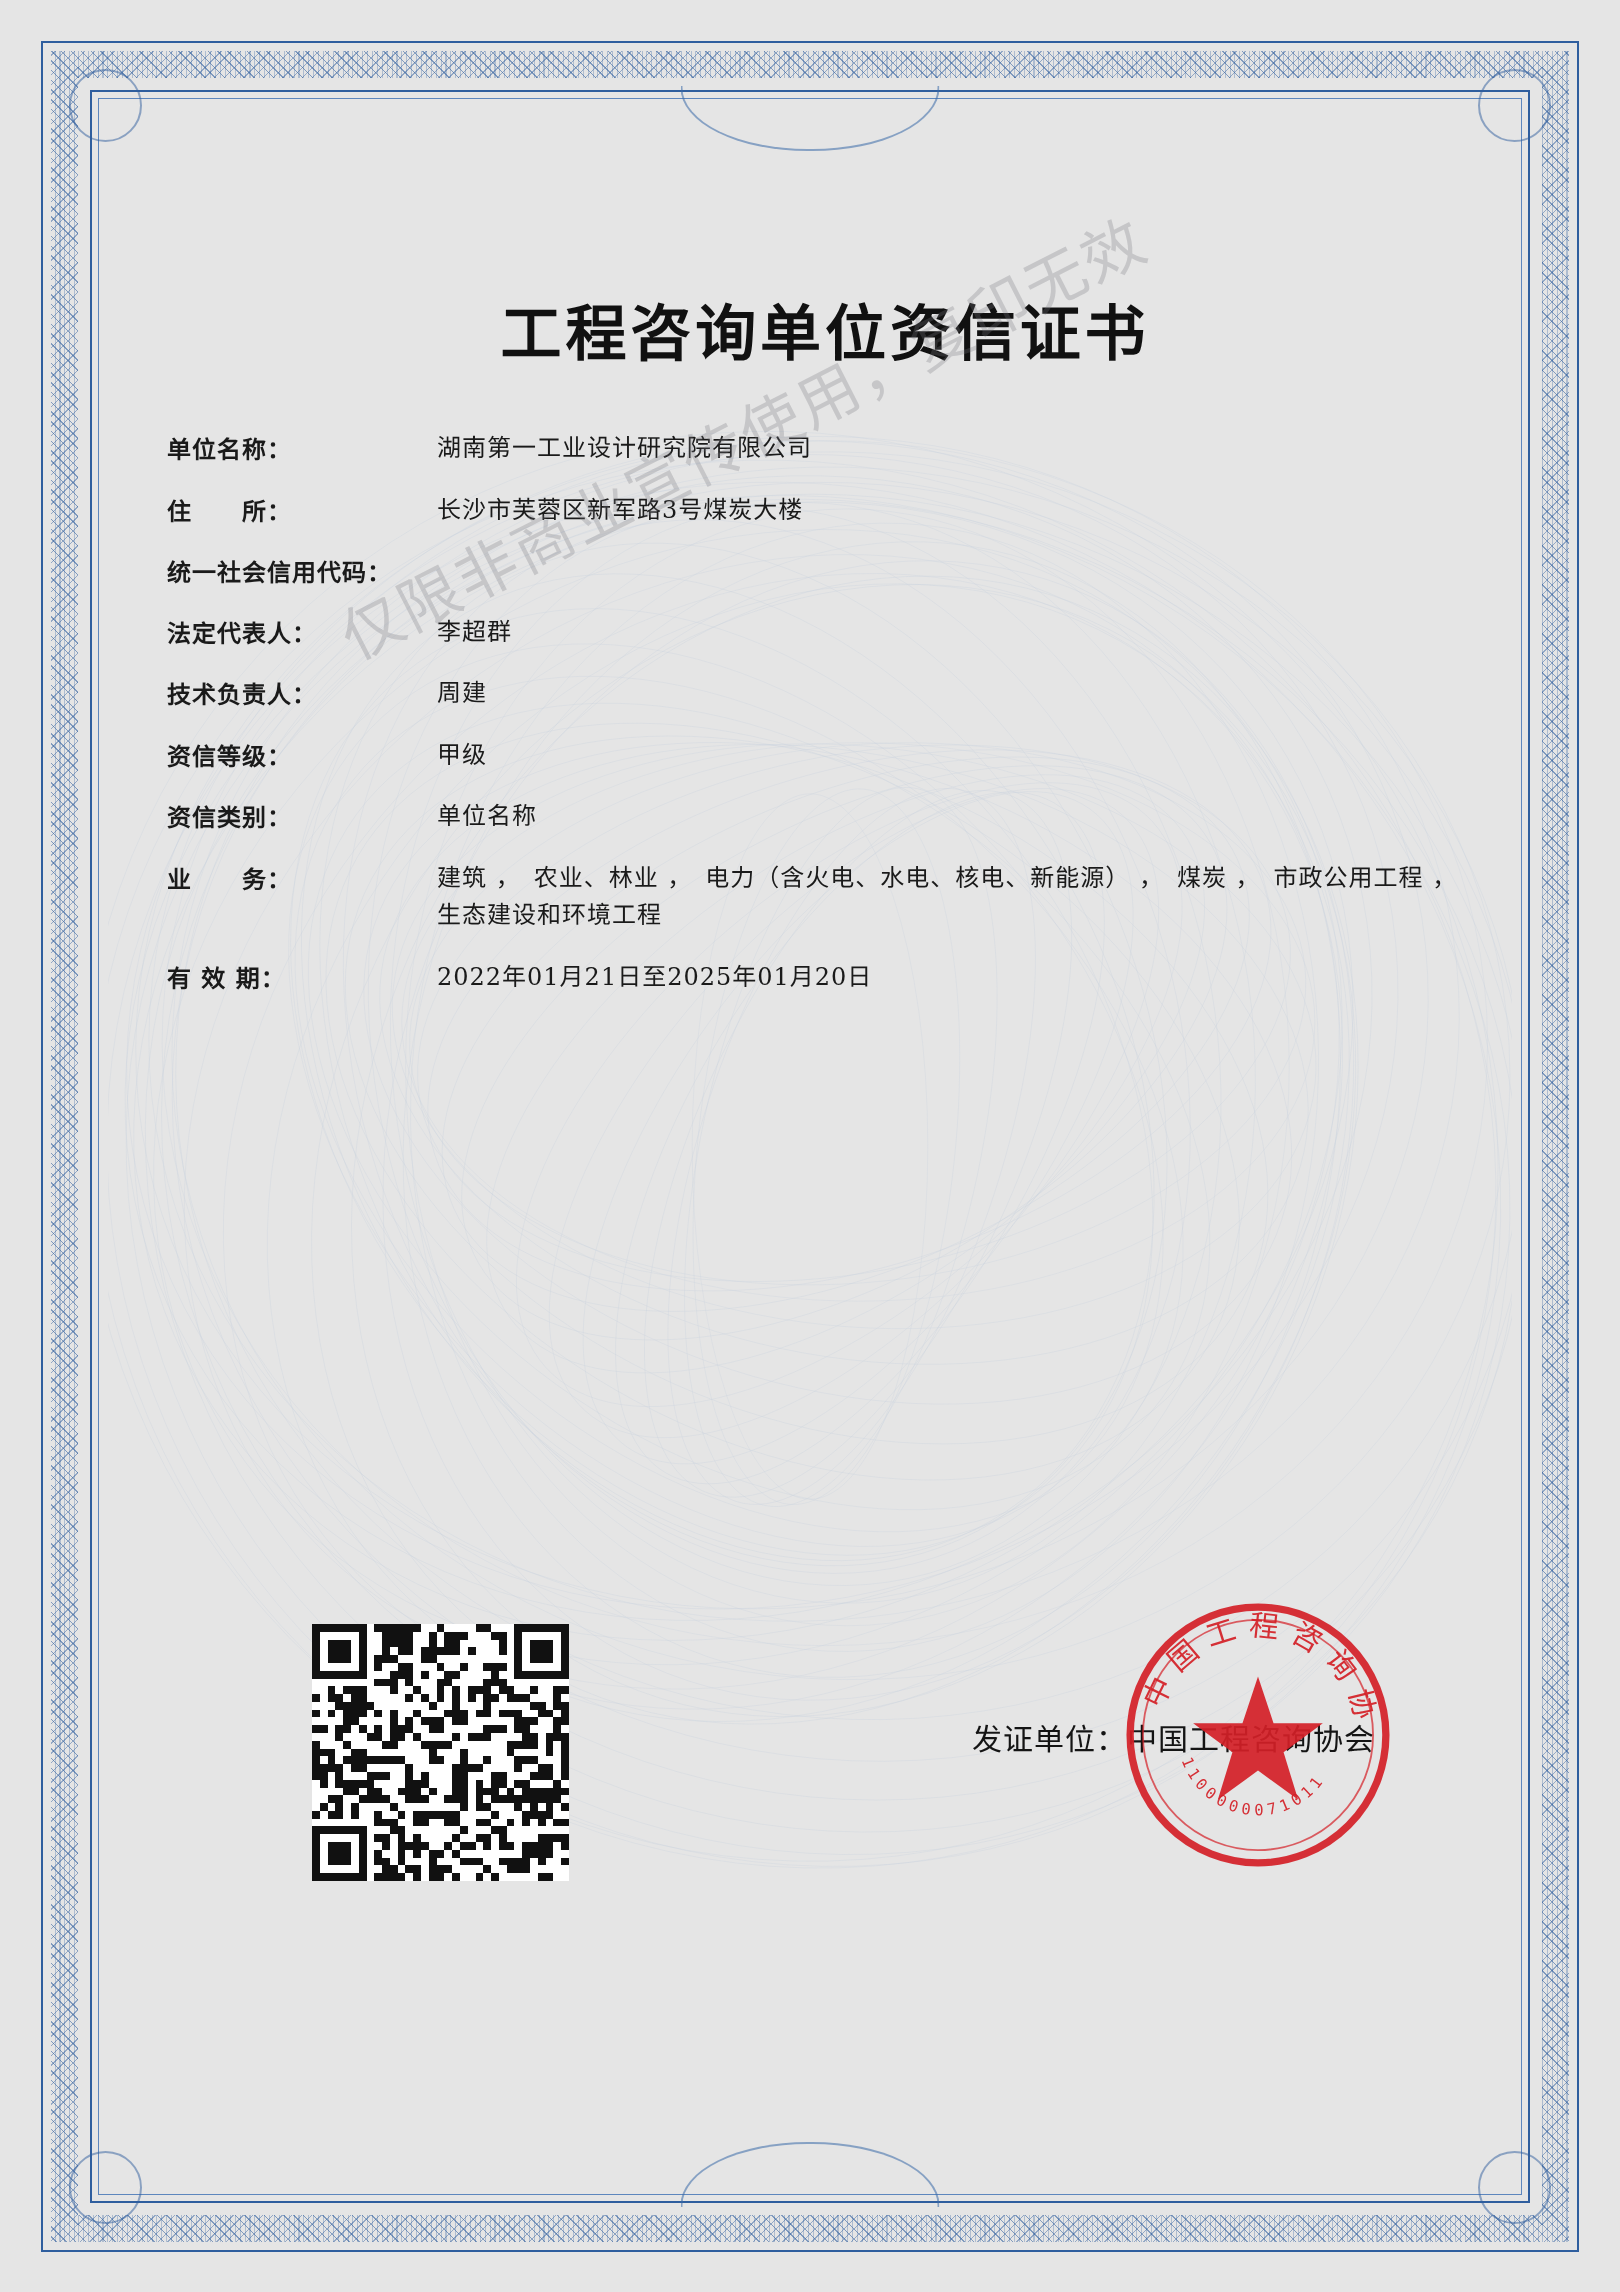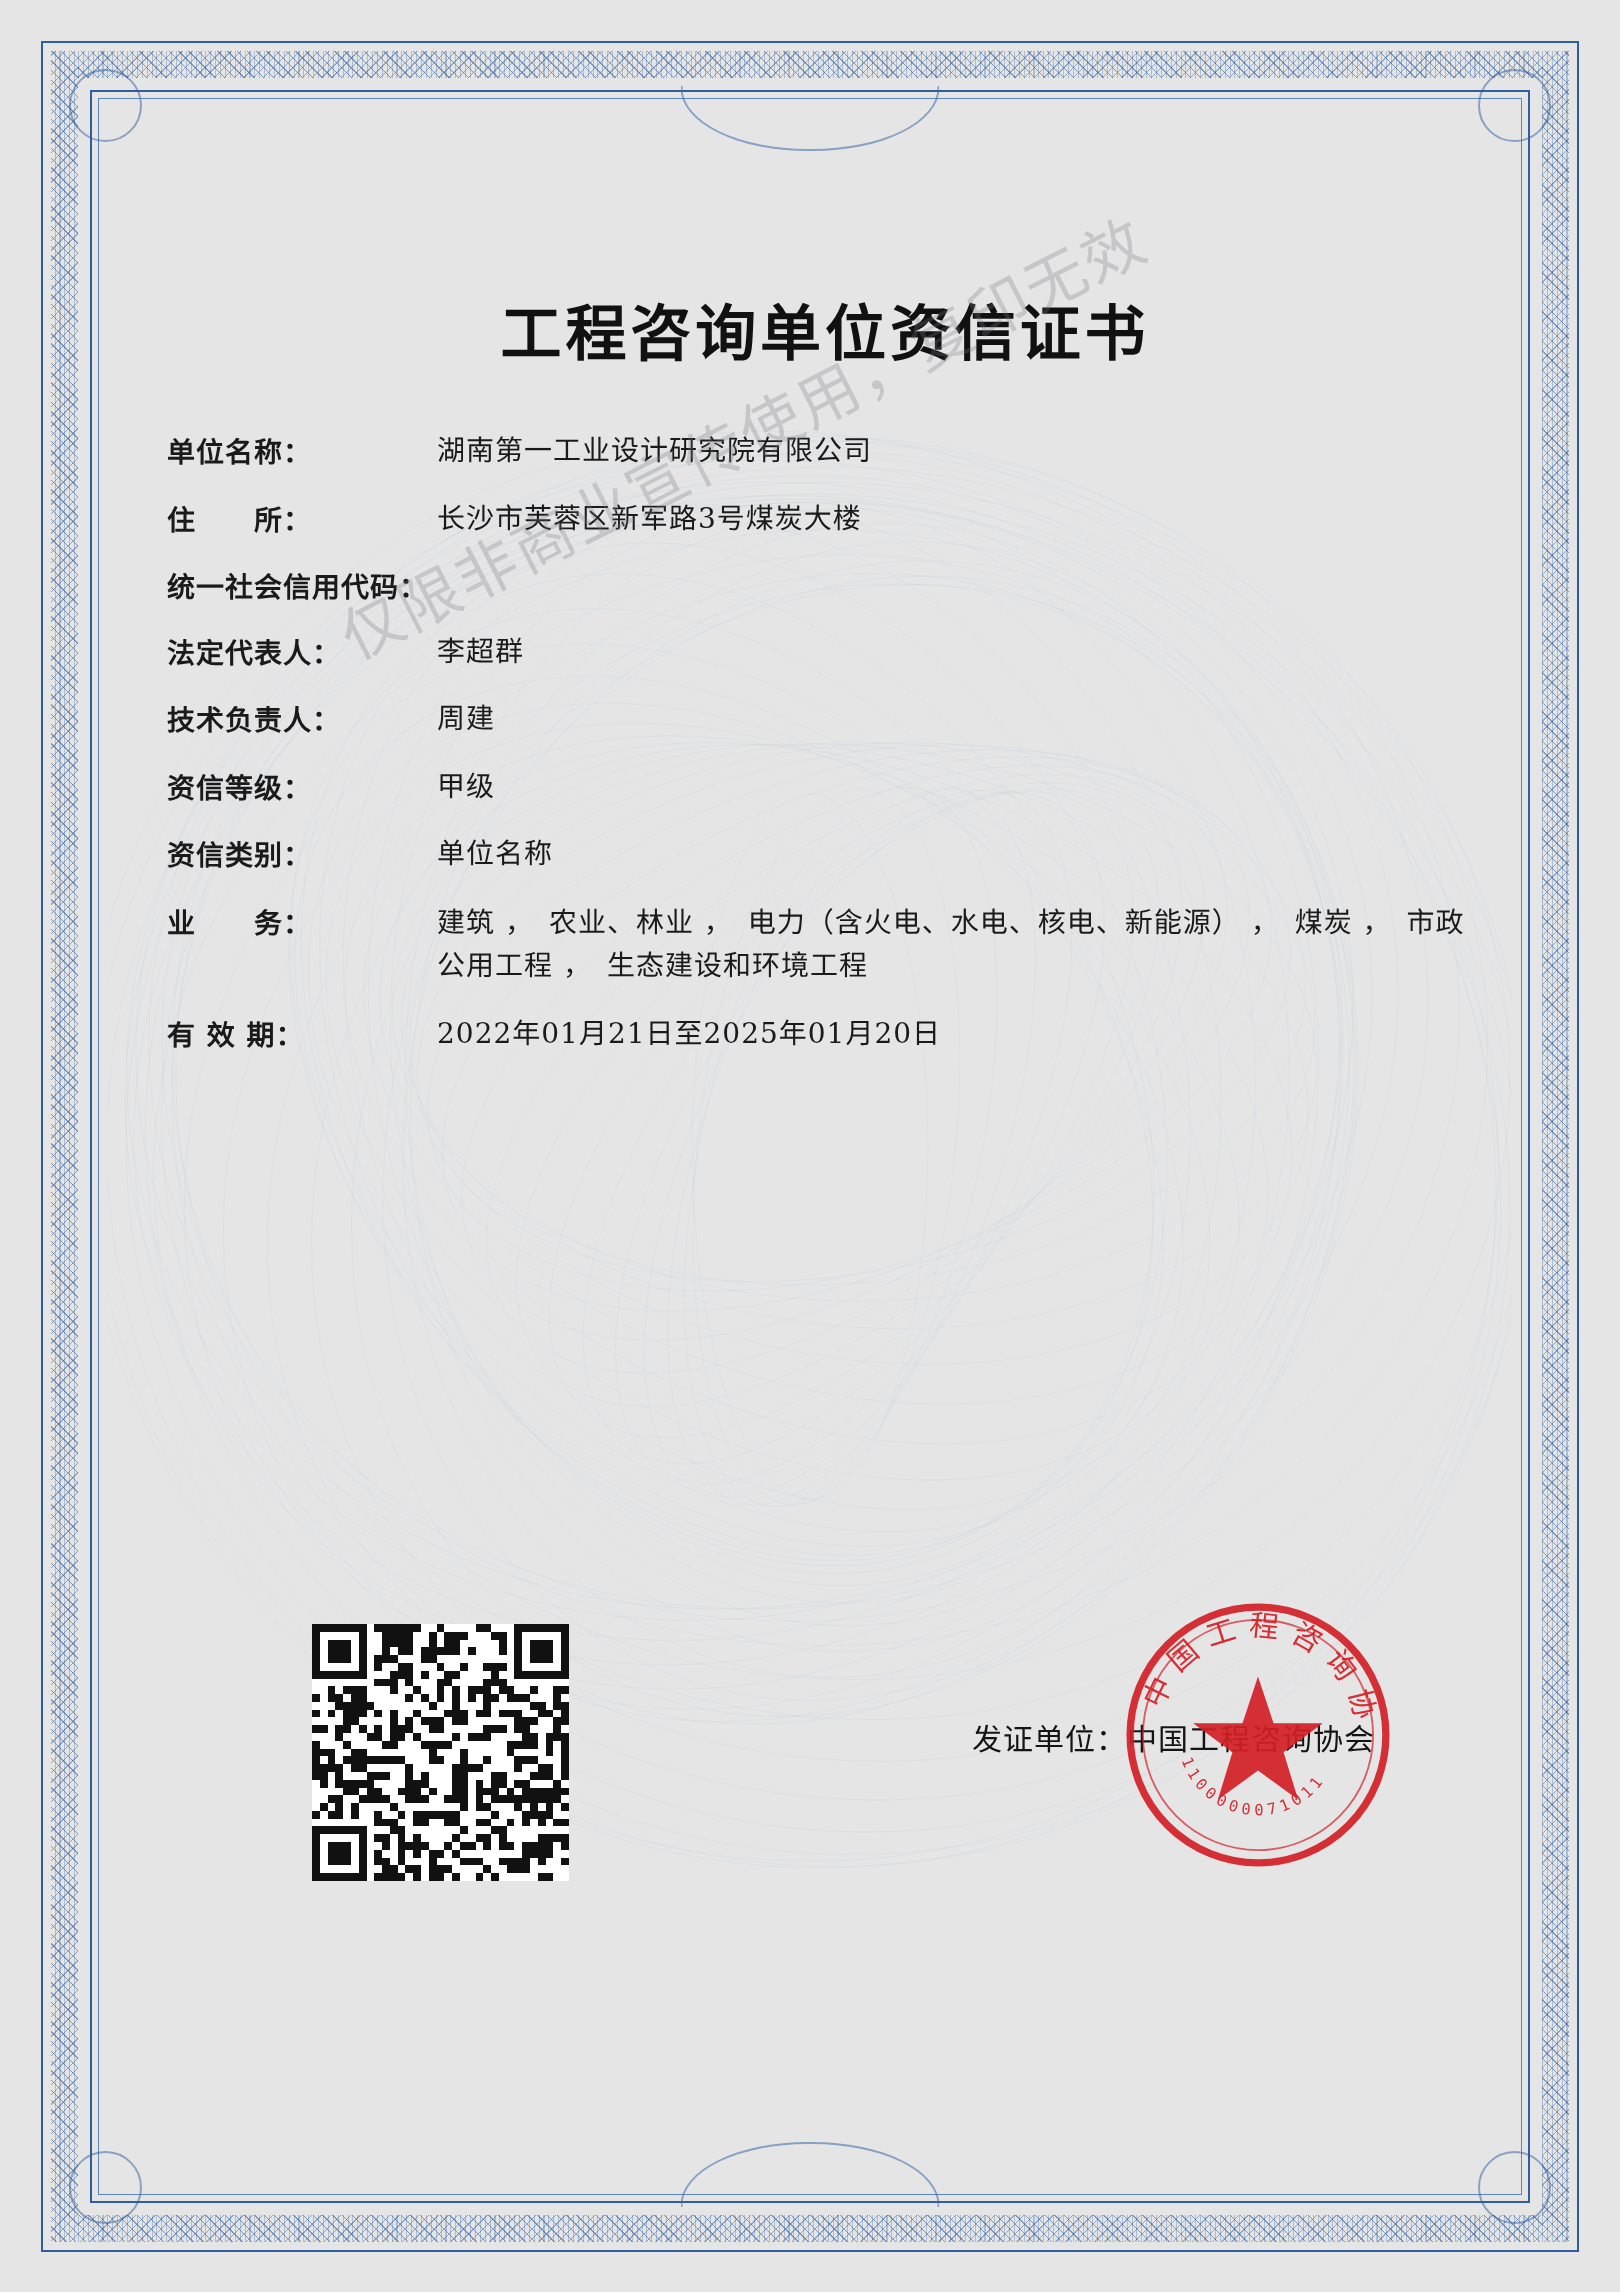--- a/index.html
+++ b/index.html
@@ -113,21 +113,21 @@
     letter-spacing: 3.9px;
     color: #111;
     font-family: "DejaVu Sans", "Liberation Sans", sans-serif;
     margin-bottom: 57px;
   }
 
   .row {
     display: flex;
     align-items: flex-start;
     margin-bottom: 25.5px;
-    font-size: 28px;
+    font-size: 24px;
     color: #1a1a1a;
   }
   .row .lbl {
     flex: 0 0 270px;
     font-weight: bold;
     font-family: "DejaVu Sans", "Liberation Sans", sans-serif;
     letter-spacing: 1px;
     white-space: pre;
   }
   .row .val {

